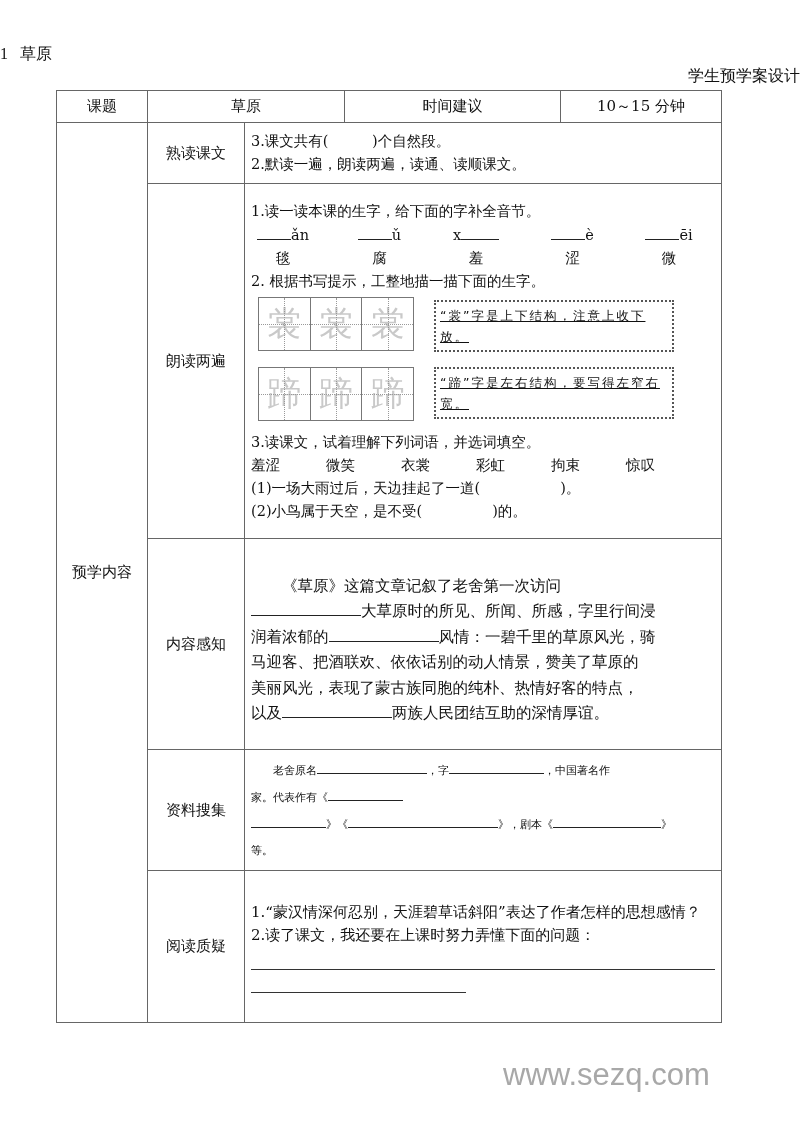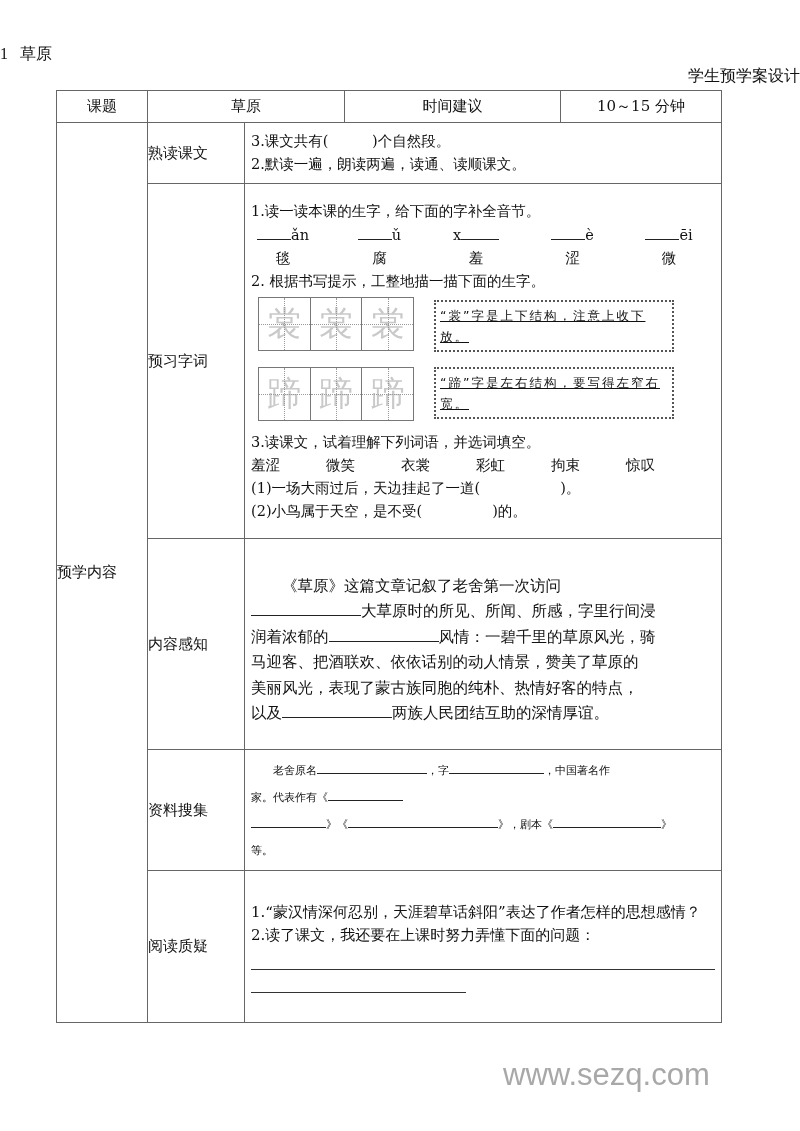--- a/index.html
+++ b/index.html
@@ -8,21 +8,21 @@
     .title1 { position: absolute; top: 44px; left: 0; width: 800px; 
               font-size: 16px; font-family: "DejaVu Sans", sans-serif; }
     .title1 .num { font-family: "Liberation Serif", serif; margin-right: 12px; }
     .title2 { position: absolute; top: 66px; left: 0; width: 800px; text-align: right;
               font-size: 16px; font-family: "DejaVu Sans", sans-serif; }
     table.main { position: absolute; top: 90px; left: 56px; width: 665px; border-collapse: collapse;
                  table-layout: fixed; }
     table.main td { border: 1px solid #666; padding: 0; vertical-align: middle; }
     .hdr { font-family: "DejaVu Sans", sans-serif; font-size: 15px; text-align: center; }
     .hdr-val { font-size: 15px; text-align: center; }
-    .label { font-family: Liberation Sans, sans-serif; font-size: 15px; }
+    .label { font-family: Liberation Sans, sans-serif; font-size: 15px; text-align: center; }
     .content { font-size: 14.5px; line-height: 23px; padding: 4px 6px 4px 6px !important; }
     .content p { margin: 0; }
     .pinyin-row { display: flex; justify-content: space-between; padding-right: 14px; }
     .pinyin-row span, .hanzi-row span { display: inline-block; width: 64px; text-align: center; }
     .hanzi-row { display: flex; justify-content: space-between; padding-right: 14px; }
     .blank { display: inline-block; border-bottom: 1px solid #222; height: 16px; vertical-align: baseline; }
     .practice { position: relative; height: 138px; }
     .grid { position: absolute; left: 7px; width: 154px; height: 52px; border: 1px solid #777; display: flex; }
     .grid .cell { flex: 1; position: relative; border-right: 1px solid #777; display: flex;
                   align-items: center; justify-content: center; color: #c9c9c9; font-size: 34px; }
@@ -63,21 +63,21 @@
   <tr style="height:61px">
     <td class="label" rowspan="5">预学内容</td>
     <td class="label">熟读课文</td>
     <td class="content" colspan="3">
       <p>3.课文共有(　　　)个自然段。</p>
       <p>2.默读一遍，朗读两遍，读通、读顺课文。</p>
     </td>
   </tr>
 
   <tr style="height:355px">
-    <td class="label">预习字词</td>
+    <td class="label">朗读两遍</td>
     <td class="content" colspan="3">
       <p>1.读一读本课的生字，给下面的字补全音节。</p>
       <div class="pinyin-row">
         <span><span class="blank" style="width:34px"></span><span style="width:auto">ǎn</span></span>
         <span><span class="blank" style="width:34px"></span><span style="width:auto">ǔ</span></span>
         <span><span style="width:auto">x</span><span class="blank" style="width:38px"></span></span>
         <span><span class="blank" style="width:34px"></span><span style="width:auto">è</span></span>
         <span><span class="blank" style="width:34px"></span><span style="width:auto">ēi</span></span>
       </div>
       <div class="hanzi-row">

